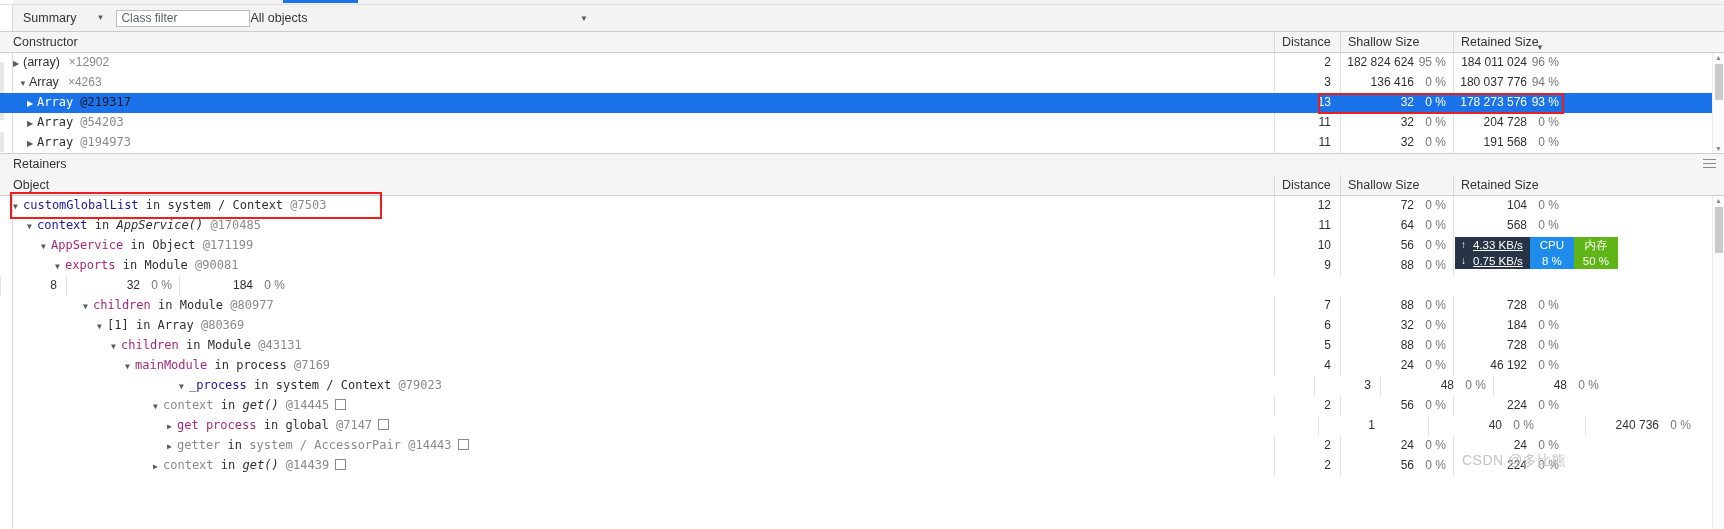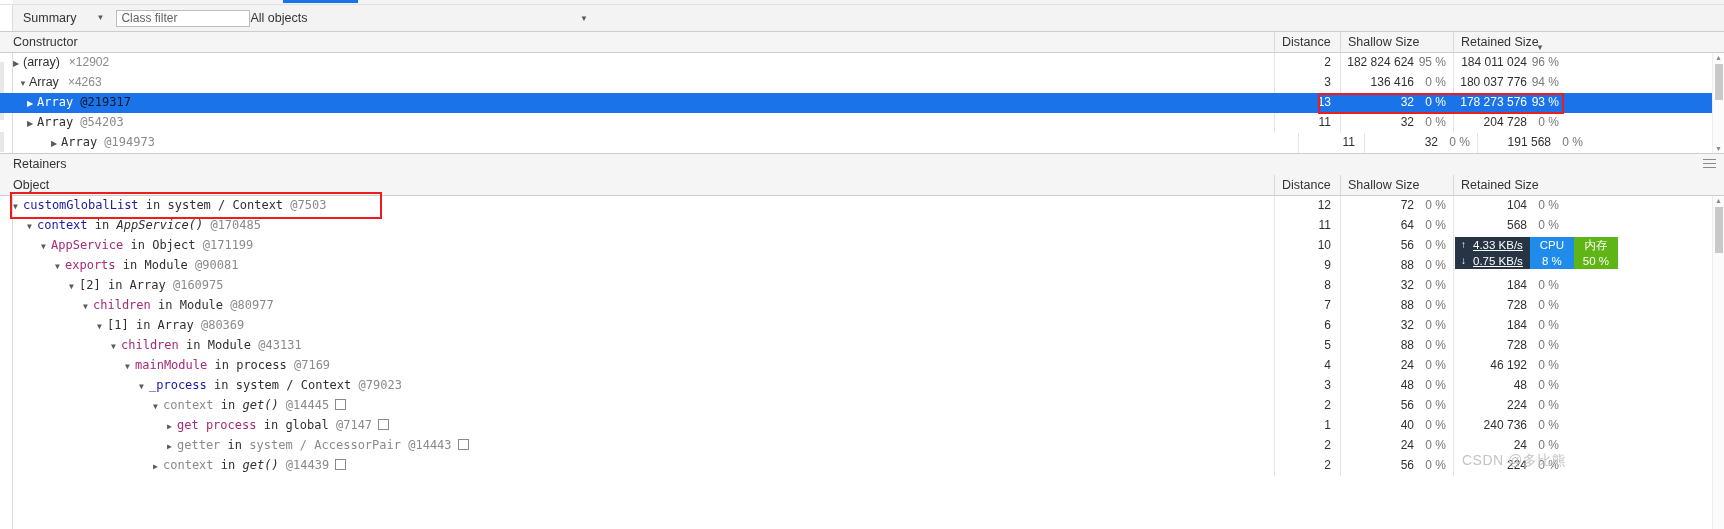--- a/index.html
+++ b/index.html
@@ -348,21 +348,21 @@
       <div class="cell cshal"><span class="num">32</span><span class="pct">0 %</span></div>
       <div class="cell cret"><span class="num">178 273 576</span><span class="pct">93 %</span></div>
     </div>
     <div class="row" style="top: 113px;">
       <div class="ctor" style="padding-left: 27px;"><span class="tri">▶</span><span class="mono">Array</span><span class="mono objid"> @54203</span></div>
       <div class="cell cdist"><span class="num">11</span></div>
       <div class="cell cshal"><span class="num">32</span><span class="pct">0 %</span></div>
       <div class="cell cret"><span class="num">204 728</span><span class="pct">0 %</span></div>
     </div>
     <div class="row" style="top: 133px;">
-      <div class="ctor" style="padding-left: 27px; margin-left: 24px;"><span class="tri">▶</span><span class="mono">Array</span><span class="mono objid"> @194973</span></div>
+      <div class="ctor" style="padding-left: 27px;"><span class="tri">▶</span><span class="mono">Array</span><span class="mono objid"> @194973</span></div>
       <div class="cell cdist"><span class="num">11</span></div>
       <div class="cell cshal"><span class="num">32</span><span class="pct">0 %</span></div>
       <div class="cell cret"><span class="num">191 568</span><span class="pct">0 %</span></div>
     </div>
   </div>
 
 <div class="vscroll" style="top:53px;height:100px;">
   <div class="sb-arrow" style="top:1px;">▲</div>
   <div class="vthumb" style="top:11px;height:36px;"></div>
   <div class="sb-arrow" style="bottom:1px;">▼</div>
@@ -403,21 +403,20 @@
       <div class="cell cshal"><span class="num">56</span><span class="pct">0 %</span></div>
       <div class="cell cret"></div>
     </div>
     <div class="rrow" style="top: 256px;">
       <div class="robj" style="padding-left: 55px;"><span class="tri">▼</span><span class="prop pink">exports</span><span class="kw"> in </span><span class="cls">Module</span><span class="objid"> @90081</span></div>
       <div class="cell cdist"><span class="num">9</span></div>
       <div class="cell cshal"><span class="num">88</span><span class="pct">0 %</span></div>
       <div class="cell cret"></div>
     </div>
     <div class="rrow" style="top: 276px;">
-      <div class="robj" style="padding-left: 69px;"><span class="tri">▼</span><span class="prop idx">[2]</span><span class="kw"> in </span><span class="cls">Array</span><span class="objid"> @160975</span></div>
       <div class="cell cdist"><span class="num">8</span></div>
       <div class="cell cshal"><span class="num">32</span><span class="pct">0 %</span></div>
       <div class="cell cret"><span class="num">184</span><span class="pct">0 %</span></div>
     </div>
     <div class="rrow" style="top: 296px;">
       <div class="robj" style="padding-left: 83px;"><span class="tri">▼</span><span class="prop pink">children</span><span class="kw"> in </span><span class="cls">Module</span><span class="objid"> @80977</span></div>
       <div class="cell cdist"><span class="num">7</span></div>
       <div class="cell cshal"><span class="num">88</span><span class="pct">0 %</span></div>
       <div class="cell cret"><span class="num">728</span><span class="pct">0 %</span></div>
     </div>
@@ -432,33 +431,33 @@
       <div class="cell cdist"><span class="num">5</span></div>
       <div class="cell cshal"><span class="num">88</span><span class="pct">0 %</span></div>
       <div class="cell cret"><span class="num">728</span><span class="pct">0 %</span></div>
     </div>
     <div class="rrow" style="top: 356px;">
       <div class="robj" style="padding-left: 125px;"><span class="tri">▼</span><span class="prop pink">mainModule</span><span class="kw"> in </span><span class="cls">process</span><span class="objid"> @7169</span></div>
       <div class="cell cdist"><span class="num">4</span></div>
       <div class="cell cshal"><span class="num">24</span><span class="pct">0 %</span></div>
       <div class="cell cret"><span class="num">46 192</span><span class="pct">0 %</span></div>
     </div>
-    <div class="rrow" style="top: 376px;">
+    <div class="rrow" style="top: 376px; padding-left: 40px;">
       <div class="robj" style="padding-left: 139px;"><span class="tri">▼</span><span class="prop">_process</span><span class="kw"> in </span><span class="cls">system / Context</span><span class="objid"> @79023</span></div>
       <div class="cell cdist"><span class="num">3</span></div>
       <div class="cell cshal"><span class="num">48</span><span class="pct">0 %</span></div>
       <div class="cell cret"><span class="num">48</span><span class="pct">0 %</span></div>
     </div>
     <div class="rrow" style="top: 396px;">
       <div class="robj" style="padding-left: 153px;"><span class="tri">▼</span><span class="prop" style="color: rgb(138, 138, 138);">context</span><span class="kw"> in </span><span class="cls ital">get()</span><span class="objid"> @14445</span><span class="box-glyph"></span></div>
       <div class="cell cdist"><span class="num">2</span></div>
       <div class="cell cshal"><span class="num">56</span><span class="pct">0 %</span></div>
       <div class="cell cret"><span class="num">224</span><span class="pct">0 %</span></div>
     </div>
-    <div class="rrow" style="top: 416px;">
+    <div class="rrow" style="top: 416px; gap: 44px;">
       <div class="robj" style="padding-left: 167px;"><span class="tri">▶</span><span class="prop pink">get process</span><span class="kw"> in </span><span class="cls">global</span><span class="objid"> @7147</span><span class="box-glyph"></span></div>
       <div class="cell cdist"><span class="num">1</span></div>
       <div class="cell cshal"><span class="num">40</span><span class="pct">0 %</span></div>
       <div class="cell cret"><span class="num">240 736</span><span class="pct">0 %</span></div>
     </div>
     <div class="rrow" style="top: 436px;">
       <div class="robj" style="padding-left: 167px;"><span class="tri">▶</span><span class="prop" style="color: rgb(138, 138, 138);">getter</span><span class="kw"> in </span><span class="cls gray">system / AccessorPair</span><span class="objid"> @14443</span><span class="box-glyph"></span></div>
       <div class="cell cdist"><span class="num">2</span></div>
       <div class="cell cshal"><span class="num">24</span><span class="pct">0 %</span></div>
       <div class="cell cret"><span class="num">24</span><span class="pct">0 %</span></div>

